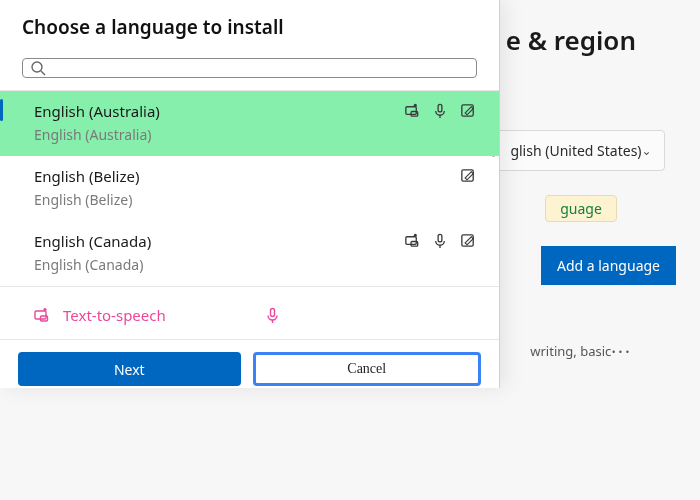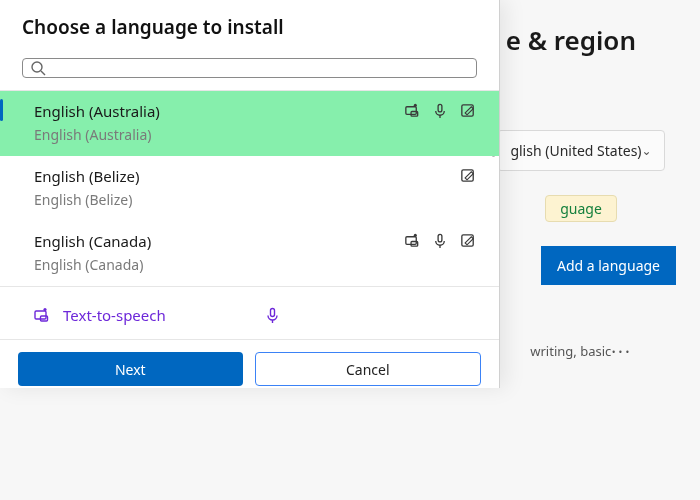--- a/index.html
+++ b/index.html
@@ -63,33 +63,33 @@
   }
   .item.selected { background: #86efac; }
   .item .row { display:flex; justify-content:space-between; align-items:center; }
   .item .primary { font-size: 15px; color: #1a1a1a; }
   .item .secondary { font-size: 14px; color: #7a7a7a; margin-top: 4px; }
   .features { display:flex; gap:10px; color:#3a3a3a; }
 
   .legend {
     border-top: 1px solid #e6e6e6; padding: 18px 24px 14px 32px;
     display: grid; grid-template-columns: 1fr 1fr; row-gap: 18px; column-gap: 18px;
-    color:#6d28d9; font-size:15px;
+    color:#ec4899; font-size:15px;
   }
   .legend .li { display:flex; align-items:center; gap:12px; }
 
   .footer {
     margin-top: auto; border-top: 1px solid #e6e6e6;
     padding: 12px 18px 14px; display:flex; gap:12px;
   }
   .btn {
     flex:1; height:34px; border-radius:4px; font-size:14px; cursor:pointer;
   }
   .btn.primary { background:#0067c0; color:#fff; border:none; max-width: 230px;}
-  .btn.secondary { background:#fff; color:#222; border:1px solid #3b82f6; }
+  .btn.secondary { background:#fff; color:#222; border:3px solid #3b82f6;font-family:Liberation Serif, serif; }
 
   svg { display:block; }
   .chev { font-size:12px; color:#555;}
 </style>
 </head>
 <body>
 
 <svg width="0" height="0" style="position:absolute">
   <defs>
     <g id="ic-tts">

